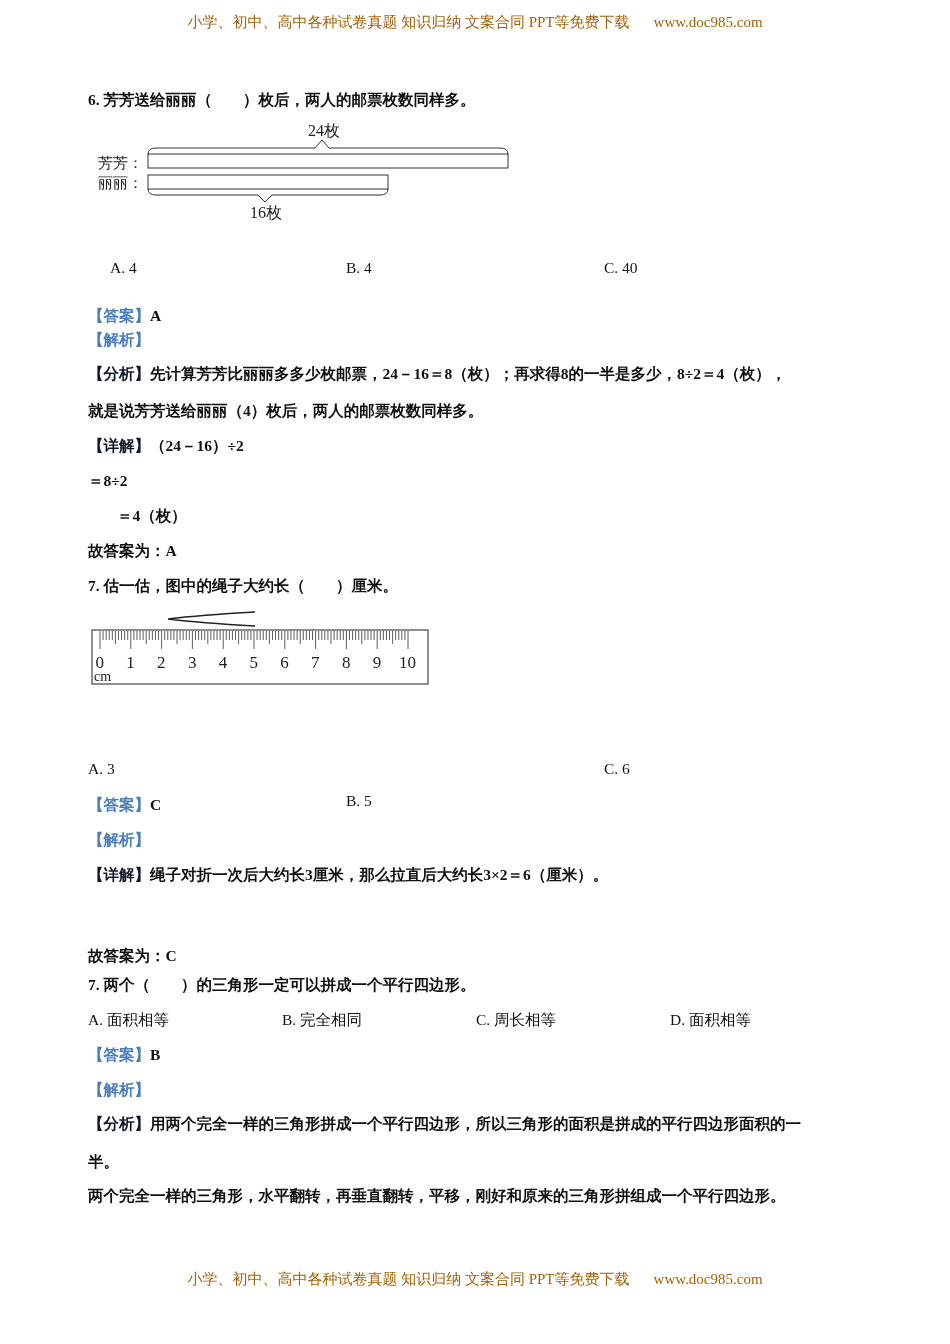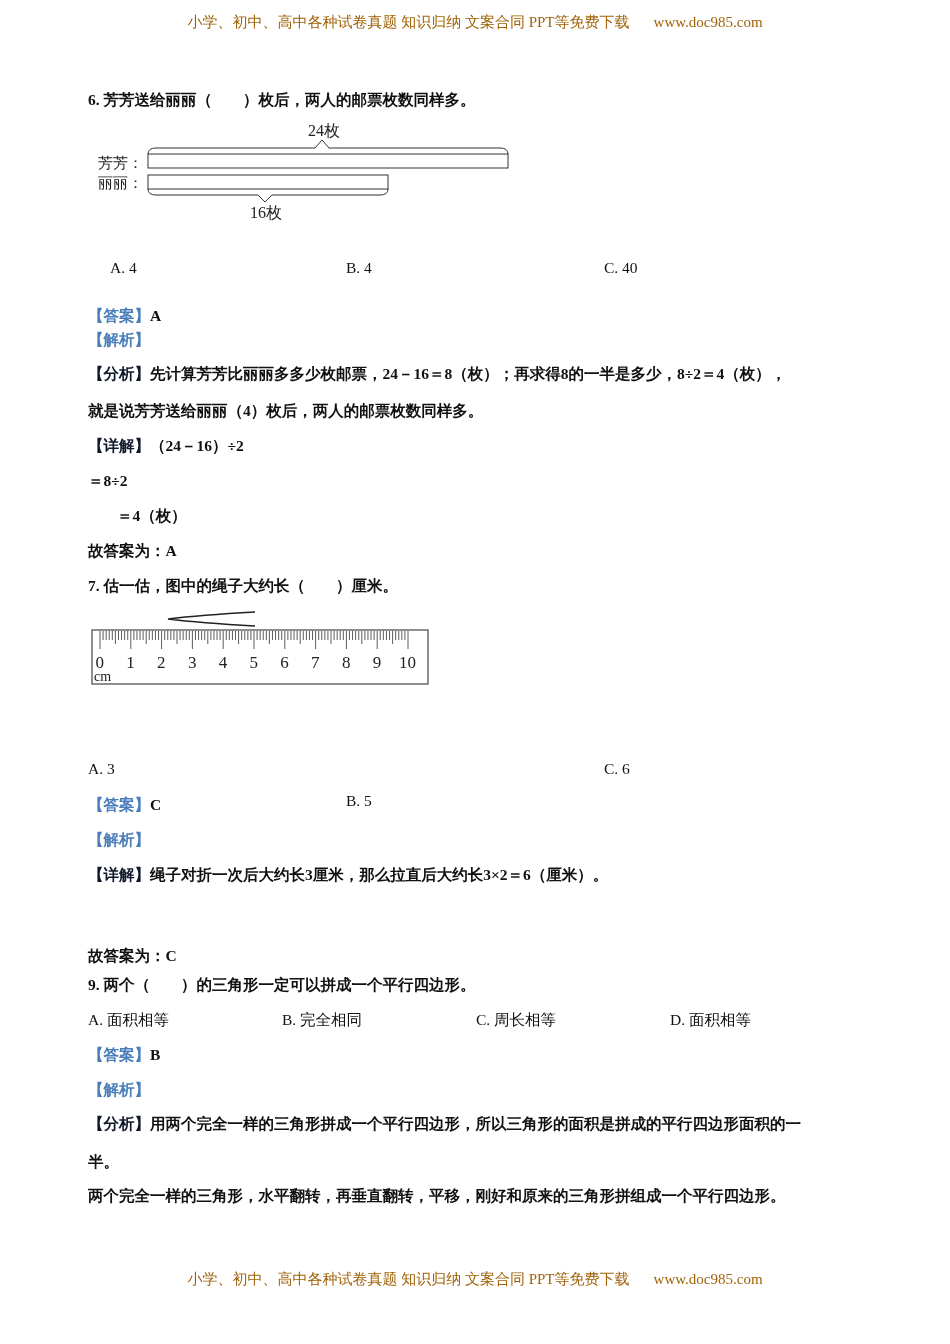--- a/index.html
+++ b/index.html
@@ -193,21 +193,21 @@
   <span class="tag">【答案】</span><span>C</span>
 </div>
 <div class="line" style="top:830px;">
   <span class="tag">【解析】</span>
 </div>
 <div class="line" style="top:865px;">
   <span class="tagk">【详解】</span><span>绳子对折一次后大约长3厘米，那么拉直后大约长3×2＝6（厘米）。</span>
 </div>
 <div class="line" style="top:900px;margin-top:46px;">故答案为：C</div>
 
-<div class="line" style="top:975px;">9. 两个（　　）的三角形一定可以拼成一个平行四边形。</div>
+<div class="line" style="top:975px;">7. 两个（　　）的三角形一定可以拼成一个平行四边形。</div>
 <div class="opt" style="left:88px; top:1010px;">A. 面积相等</div>
 <div class="opt" style="left:282px; top:1010px;">B. 完全相同</div>
 <div class="opt" style="left:476px; top:1010px;">C. 周长相等</div>
 <div class="opt" style="left:670px; top:1010px;">D. 面积相等</div>
 
 <div class="line" style="top:1045px;">
   <span class="tag">【答案】</span><span>B</span>
 </div>
 <div class="line" style="top:1080px;">
   <span class="tag">【解析】</span>

